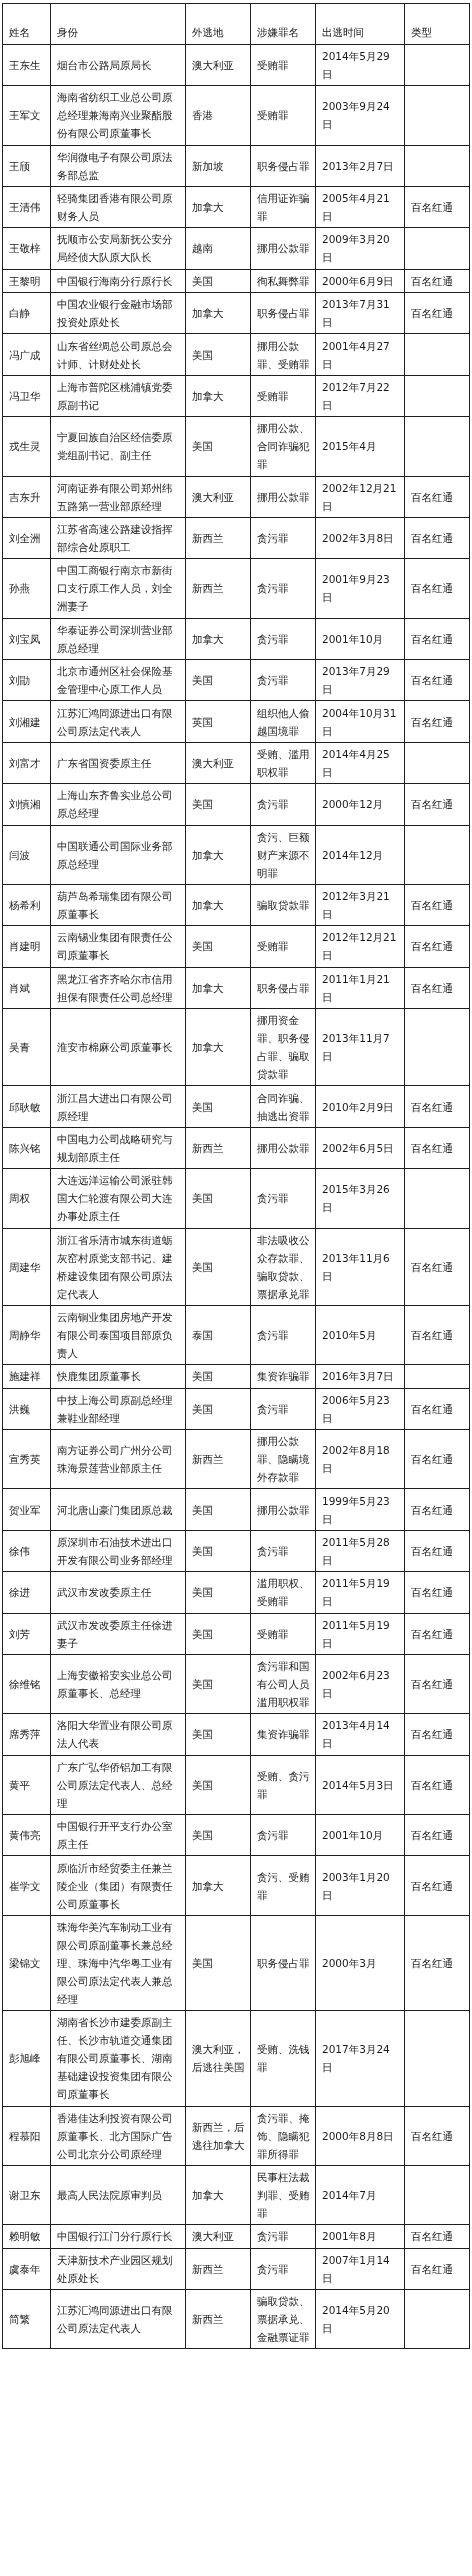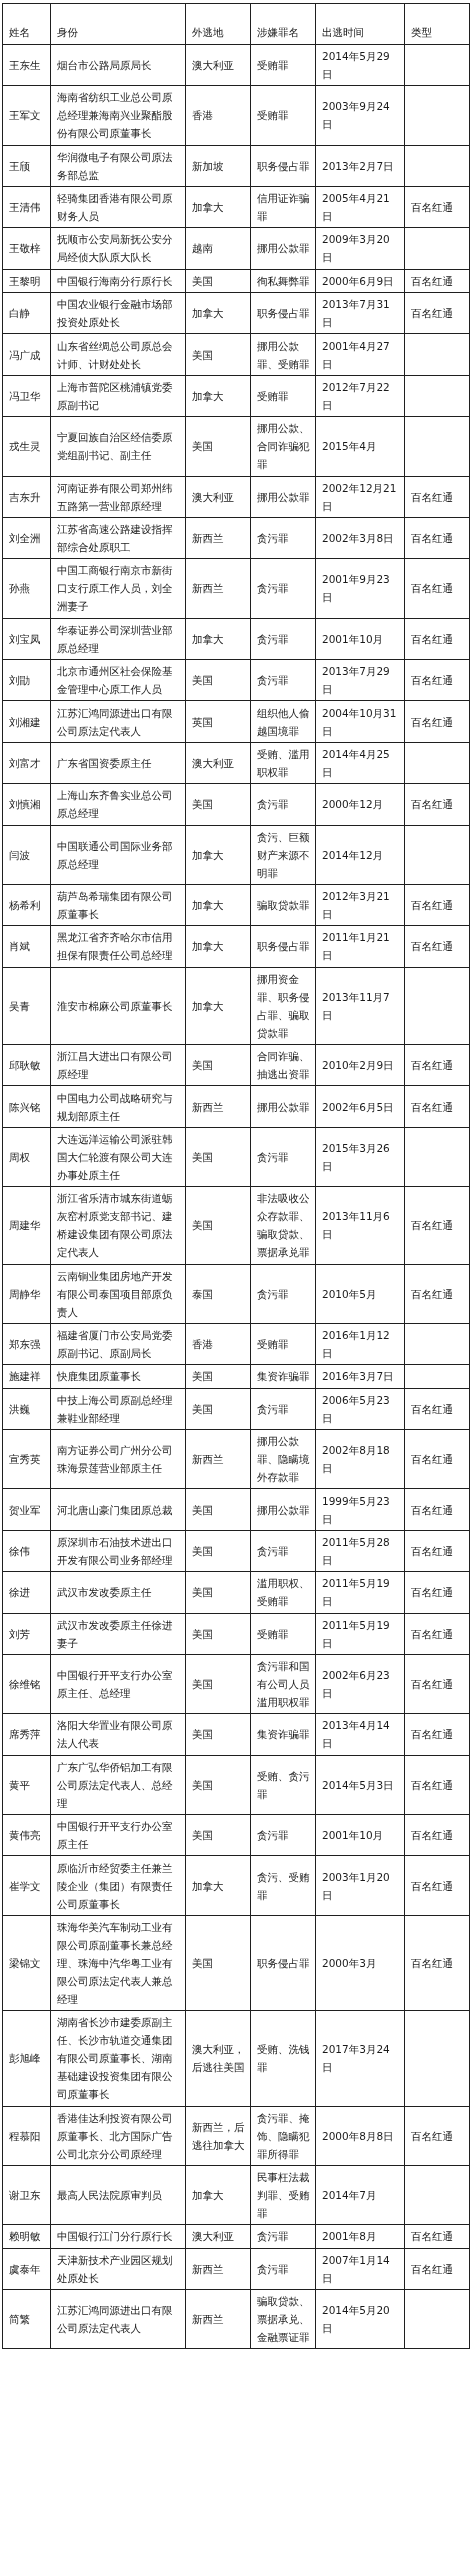--- a/index.html
+++ b/index.html
@@ -208,20 +208,28 @@
         </tr>
         <tr>
           <td>杨希利</td>
           <td>葫芦岛希瑞集团有限公司原董事长</td>
           <td>加拿大</td>
           <td class="charge">骗取贷款罪</td>
           <td>2012年3月21日</td>
           <td>百名红通</td>
         </tr>
         <tr>
+          <td>肖建明</td>
+          <td>云南锡业集团有限责任公司原董事长</td>
+          <td>美国</td>
+          <td class="charge">受贿罪</td>
+          <td>2012年12月21日</td>
+          <td>百名红通</td>
+        </tr>
+        <tr>
           <td>肖斌</td>
           <td>黑龙江省齐齐哈尔市信用担保有限责任公司总经理</td>
           <td>加拿大</td>
           <td class="charge">职务侵占罪</td>
           <td>2011年1月21日</td>
           <td>百名红通</td>
         </tr>
         <tr>
           <td>吴青</td>
           <td>淮安市棉麻公司原董事长</td>
@@ -264,28 +272,20 @@
         </tr>
         <tr>
           <td>周静华</td>
           <td>云南铜业集团房地产开发有限公司泰国项目部原负责人</td>
           <td>泰国</td>
           <td class="charge">贪污罪</td>
           <td>2010年5月</td>
           <td>百名红通</td>
         </tr>
         <tr>
-          <td>郑东强</td>
-          <td>福建省厦门市公安局党委原副书记、原副局长</td>
-          <td>香港</td>
-          <td class="charge">受贿罪</td>
-          <td>2016年1月12日</td>
-          <td></td>
-        </tr>
-        <tr>
           <td>施建祥</td>
           <td>快鹿集团原董事长</td>
           <td>美国</td>
           <td class="charge">集资诈骗罪</td>
           <td>2016年3月7日</td>
           <td></td>
         </tr>
         <tr>
           <td>洪巍</td>
           <td>中技上海公司原副总经理兼鞋业部经理</td>
@@ -329,21 +329,21 @@
         <tr>
           <td>刘芳</td>
           <td>武汉市发改委原主任徐进妻子</td>
           <td>美国</td>
           <td class="charge">受贿罪</td>
           <td>2011年5月19日</td>
           <td>百名红通</td>
         </tr>
         <tr>
           <td>徐维铭</td>
-          <td>中国银行开平支行办公室原主任、总经理</td>
+          <td>上海安徽裕安实业总公司原董事长、总经理</td>
           <td>美国</td>
           <td class="charge">贪污罪和国有公司人员滥用职权罪</td>
           <td>2002年6月23日</td>
           <td>百名红通</td>
         </tr>
         <tr>
           <td>席秀萍</td>
           <td>洛阳大华置业有限公司原法人代表</td>
           <td>美国</td>
           <td class="charge">集资诈骗罪</td>

